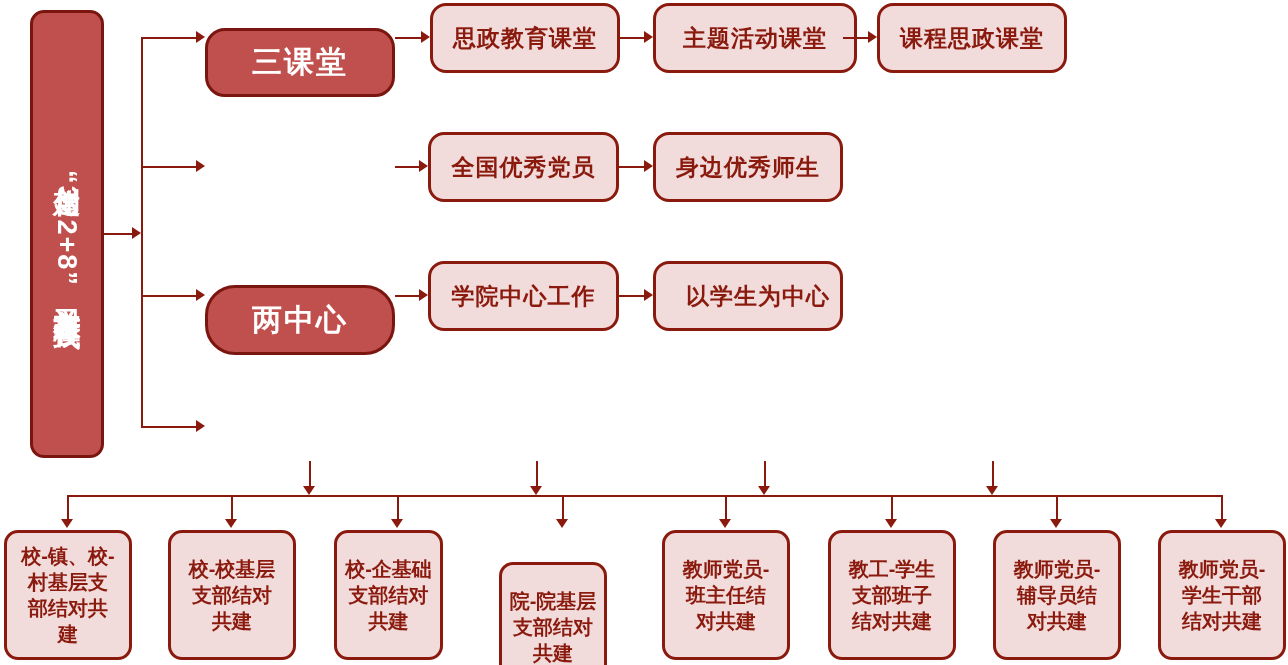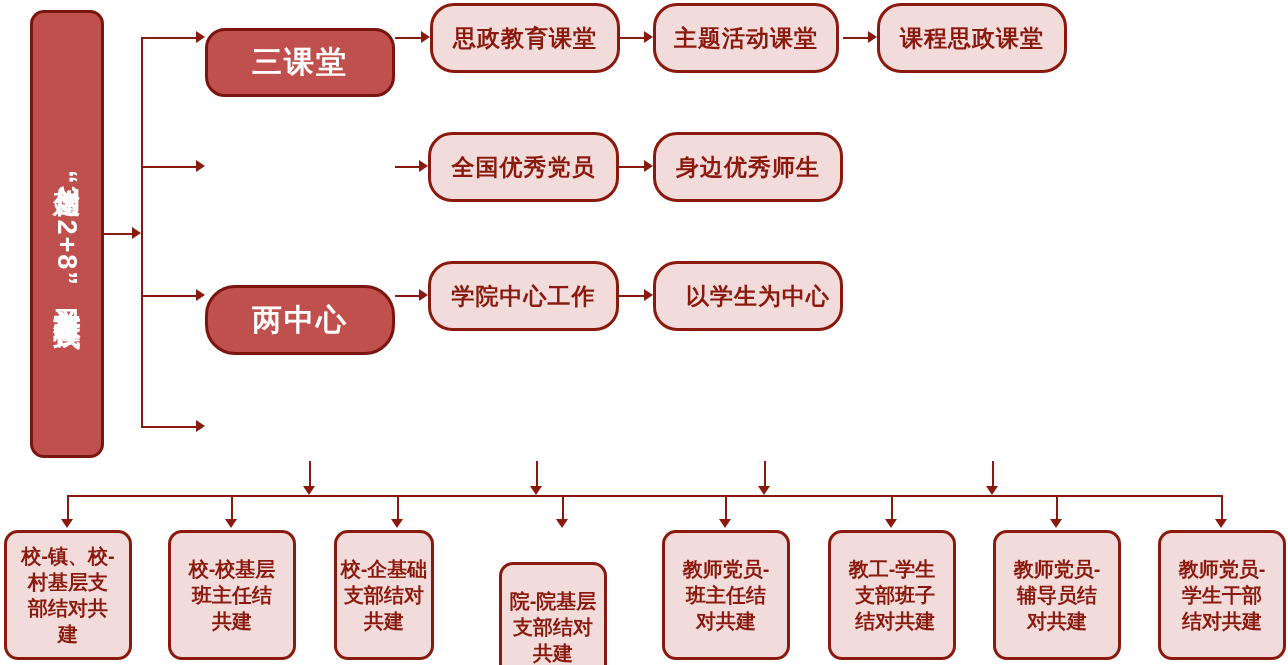--- a/index.html
+++ b/index.html
@@ -20,21 +20,21 @@
     text-align: center; font-weight: bold; }
 
   .root { background: var(--dark-fill, #c0504d); border: 3px solid var(--dark-border, #7a150f); border-radius: 14px; }
   .root span { writing-mode: vertical-rl; text-orientation: mixed; font-size: 27px; font-weight: bold;
     letter-spacing: 2px; color: var(--text-on-dark, #ffffff); }
 
   .head { background: var(--dark-fill, #c0504d); border: 3.5px solid var(--dark-border, #7a150f);
     border-radius: 20px; color: var(--text-on-dark, #ffffff); font-size: 30px; letter-spacing: 2px; margin-top: 24px; }
 
   .node { background: var(--light-fill, #f2dcdb); border: 3px solid var(--maroon, #8b1a0e);
-    border-radius: 24px; color: var(--maroon, #8b1a0e); font-size: 23px; letter-spacing: 1px; }
+    border-radius: 16px; color: var(--maroon, #8b1a0e); font-size: 23px; letter-spacing: 1px; }
 
   .band { background: var(--dark-fill, #c0504d); border: 3.5px solid var(--dark-border, #7a150f);
     border-radius: 35px; color: var(--text-on-dark, #ffffff); font-size: 30px; letter-spacing: 2px; }
 
   .leaf { background: var(--light-fill, #f2dcdb); border: 3px solid var(--maroon, #8b1a0e);
     border-radius: 14px; color: var(--maroon, #8b1a0e); font-size: 20px; line-height: 1.3; white-space: pre-line; }
 </style>
 </head>
 <body>
 
@@ -52,21 +52,21 @@
   </div>
 
   <div class="box head" style="left:205px; top:4px; width:190px; height:69px;">
     <span>三课堂</span>
   </div>
   <div class="harrow" style="left:395px; top:37px; width:26px;"></div>
   <div class="box node" style="left:430px; top:3px; width:190px; height:70px;">
     <span>思政教育课堂</span>
   </div>
   <div class="harrow" style="left:620px; top:37px; width:24px;"></div>
-  <div class="box node" style="left:653px; top:3px; width:186px; height:70px;text-align:right;">
+  <div class="box node" style="left:653px; top:3px; width:204px; height:70px;text-align:right;">
     <span>主题活动课堂</span>
   </div>
   <div class="harrow" style="left:843px; top:37px; width:25px;"></div>
   <div class="box node" style="left:877px; top:3px; width:190px; height:70px;">
     <span>课程思政课堂</span>
   </div>
 
   <div class="harrow" style="left:395px; top:166px; width:24px;"></div>
   <div class="box node" style="left:428px; top:132px; width:191px; height:70px;">
     <span>全国优秀党员</span>
@@ -103,32 +103,32 @@
   <div class="varrow" style="left:725px; top:495px; height:24px;"></div>
   <div class="varrow" style="left:891px; top:495px; height:24px;"></div>
   <div class="varrow" style="left:1056px; top:495px; height:24px;"></div>
   <div class="varrow" style="left:1221px; top:495px; height:24px;"></div>
 
   <div class="box leaf" style="left:4px; top:530px; width:128px; height:130px;text-align:center;">校-镇、校-
 村基层支
 部结对共
 建</div>
   <div class="box leaf" style="left:168px; top:530px; width:128px; height:130px;">校-校基层
-班主任结
+支部结对
 共建</div>
-  <div class="box leaf" style="left:334px; top:530px; width:100px; height:130px;">校-企基础
+  <div class="box leaf" style="left:334px; top:530px; width:109px; height:130px;">校-企基础
 支部结对
 共建</div>
   <div class="box leaf" style="left:499px; top:562px; width:108px; height:130px;">院-院基层
 支部结对
 共建</div>
   <div class="box leaf" style="left:662px; top:530px; width:128px; height:130px;">教师党员-
 班主任结
 对共建</div>
-  <div class="box leaf" style="left:828px; top:530px; width:128px; height:130px;text-align:right;">教工-学生
+  <div class="box leaf" style="left:828px; top:530px; width:128px; height:130px;">教工-学生
 支部班子
 结对共建</div>
   <div class="box leaf" style="left:993px; top:530px; width:128px; height:130px;">教师党员-
 辅导员结
 对共建</div>
   <div class="box leaf" style="left:1158px; top:530px; width:128px; height:130px;">教师党员-
 学生干部
 结对共建</div>
 
 </div>

